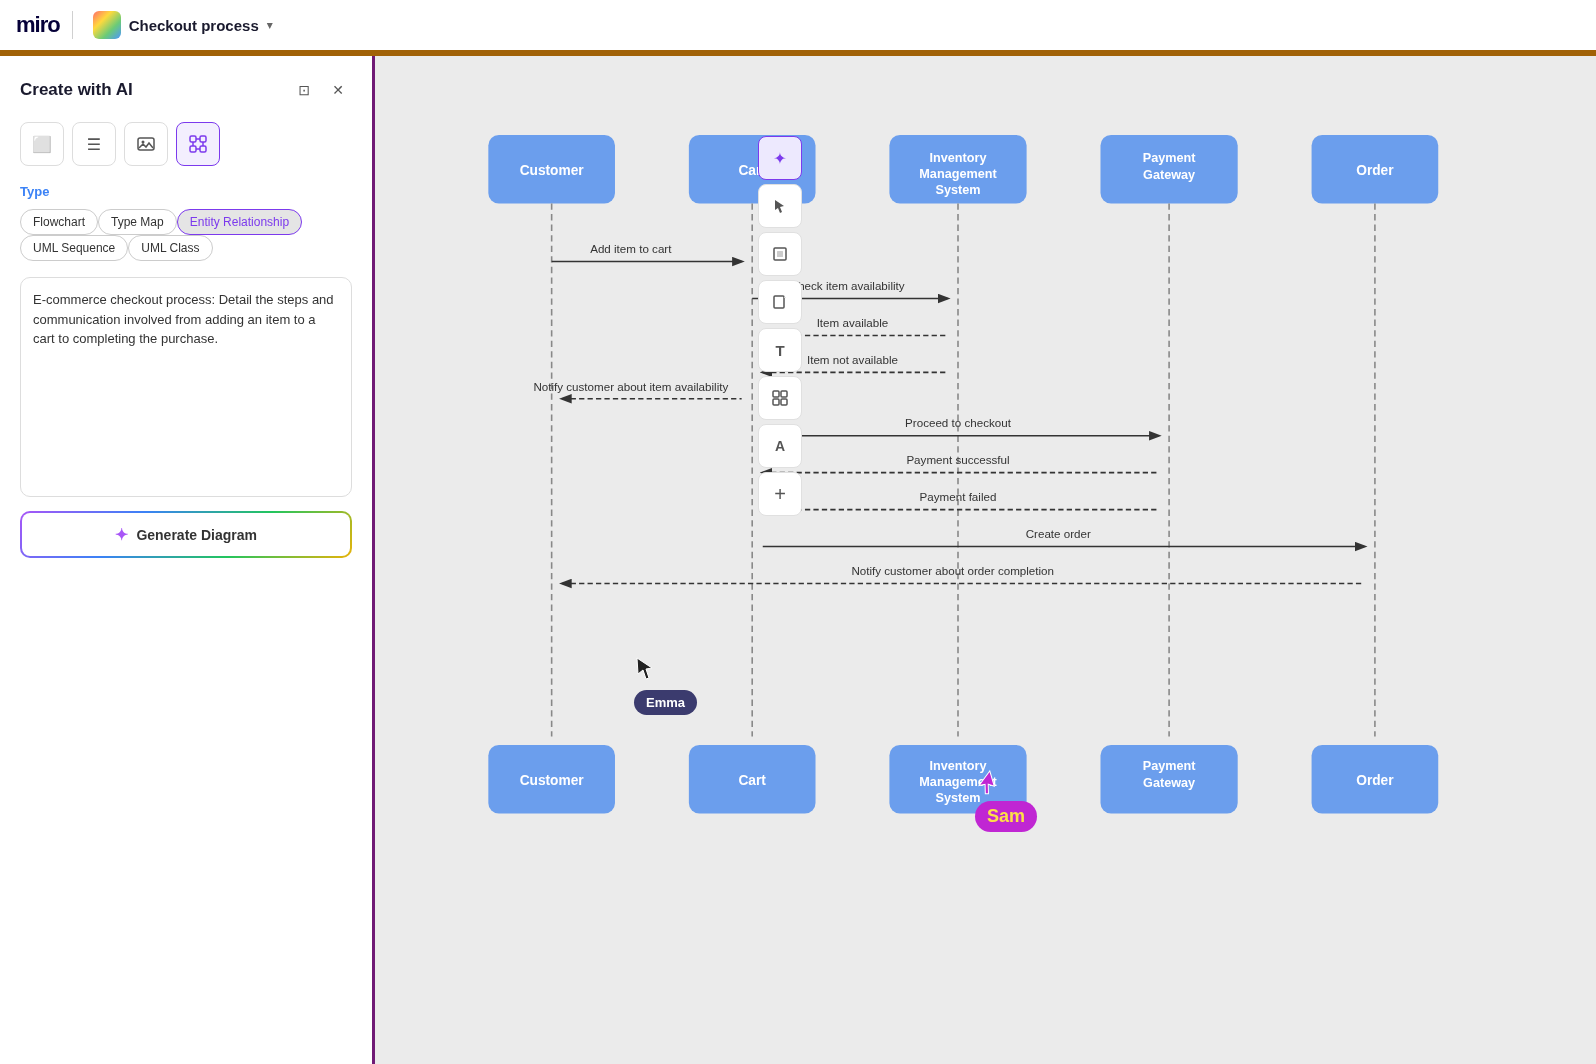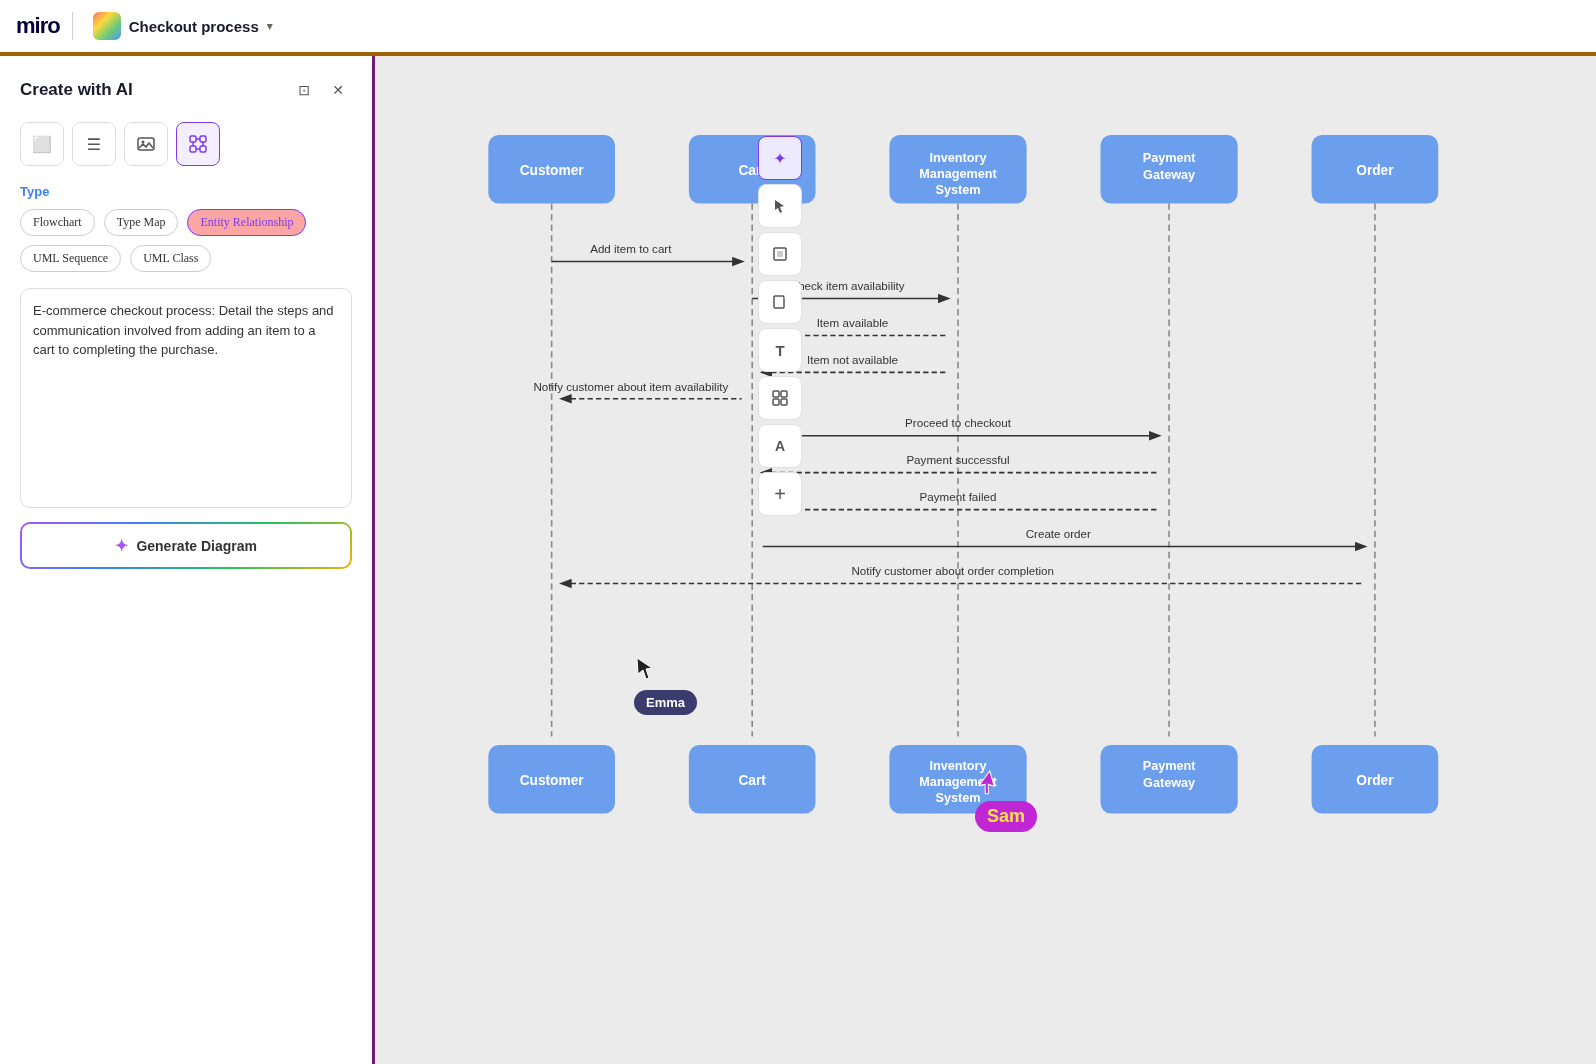--- a/index.html
+++ b/index.html
@@ -13,21 +13,21 @@
       flex-direction: column;
     }
 
     
     .topbar {
       height: 56px;
       background: #fff;
       display: flex;
       align-items: center;
       padding: 0 16px;
-      border-bottom: 4px solid #a16207;
+      border-bottom: 6px solid #a16207;
       gap: 12px;
       flex-shrink: 0;
       z-index: 10;
     }
     .miro-logo {
       font-size: 22px;
       font-weight: 900;
       color: #050038;
       letter-spacing: -1px;
     }
@@ -138,37 +138,36 @@
       font-size: 13px;
       font-weight: 600;
       color: #3b82f6;
       margin-bottom: 10px;
     }
 
     
     .tags-row {
       display: flex;
       flex-wrap: wrap;
-      gap: 9px;
+      gap: 0;
       margin-bottom: 16px;
-      font-family: Liberation Serif, serif;
     }
     .tag {
       padding: 5px 12px;
       border: 1.5px solid #ccc;
       border-radius: 20px;
       font-size: 12px;
       color: #333;
       cursor: pointer;
       background: #fff;
     }
     .tag.active-tag {
       border-color: #7c3aed;
       color: #7c3aed;
-      background: #fca5a5;
+      background: #e5e5e5;
     }
 
     
     .prompt-textarea {
       flex: 1;
       border: 1.5px solid #ddd;
       border-radius: 10px;
       padding: 12px;
       font-size: 13px;
       color: #333;

